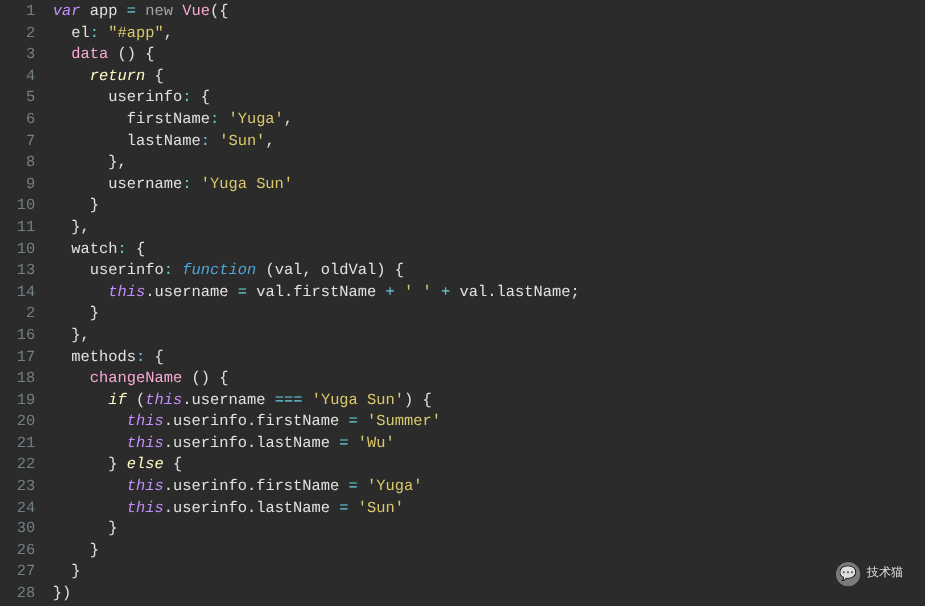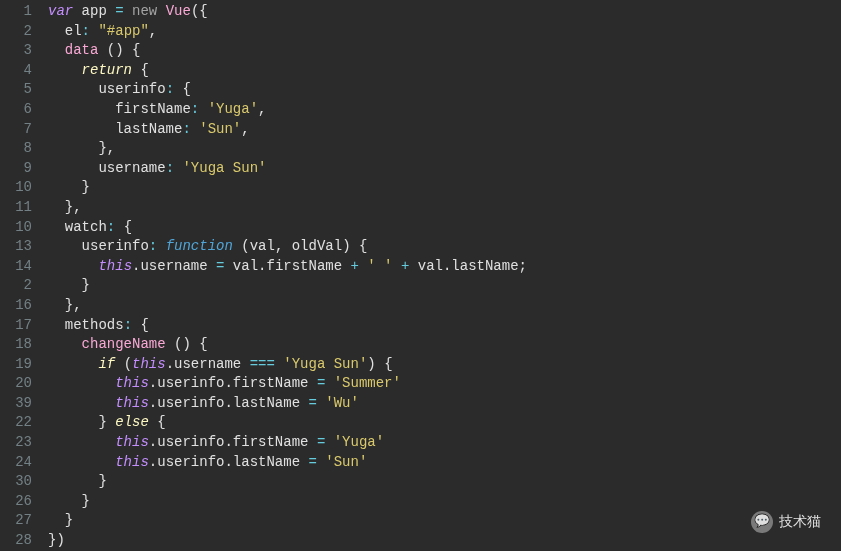--- a/index.html
+++ b/index.html
@@ -66,21 +66,21 @@
   background: #888;
   display: flex;
   align-items: center;
   justify-content: center;
   font-size: 13px;
   color: #333;
 }
 .watermark-text {
   color: #fff;
   font-family: sans-serif;
-  font-size: 14px;
+  font-size: 11px;
   font-weight: 500;
 }
 </style>
 </head>
 <body>
 
 <div class="editor">
   <div class="gutter">
       <div>1</div>
       <div>2</div>
@@ -95,21 +95,21 @@
       <div>11</div>
       <div>10</div>
       <div>13</div>
       <div>14</div>
       <div>2</div>
       <div>16</div>
       <div>17</div>
       <div>18</div>
       <div>19</div>
       <div>20</div>
-      <div>39</div>
+      <div>21</div>
       <div>22</div>
       <div>23</div>
       <div>24</div>
       <div>30</div>
       <div>26</div>
       <div>27</div>
       <div>28</div>
     </div>
   <div class="code"><div><span class="kw">var</span><span class="id"> app </span><span class="op">=</span><span class="id"> </span><span class="new">new</span><span class="id"> </span><span class="def">Vue</span><span class="punc">({</span></div><div><span class="id">  el</span><span class="op">:</span><span class="id"> </span><span class="str">"#app"</span><span class="punc">,</span></div><div><span class="id">  </span><span class="def">data</span><span class="id"> </span><span class="punc">() {</span></div><div><span class="id">    </span><span class="kw2">return</span><span class="id"> </span><span class="punc">{</span></div><div><span class="id">      userinfo</span><span class="op">:</span><span class="id"> </span><span class="punc">{</span></div><div><span class="id">        firstName</span><span class="op">:</span><span class="id"> </span><span class="str">'Yuga'</span><span class="punc">,</span></div><div><span class="id">        lastName</span><span class="op">:</span><span class="id"> </span><span class="str">'Sun'</span><span class="punc">,</span></div><div><span class="id">      </span><span class="punc">},</span></div><div><span class="id">      username</span><span class="op">:</span><span class="id"> </span><span class="str">'Yuga Sun'</span></div><div><span class="id">    </span><span class="punc">}</span></div><div><span class="id">  </span><span class="punc">},</span></div><div><span class="id">  watch</span><span class="op">:</span><span class="id"> </span><span class="punc">{</span></div><div><span class="id">    userinfo</span><span class="op">:</span><span class="id"> </span><span class="fn">function</span><span class="id"> </span><span class="punc">(</span><span class="id">val</span><span class="punc">, </span><span class="id">oldVal</span><span class="punc">) {</span></div><div><span class="id">      </span><span class="this">this</span><span class="punc">.</span><span class="id">username </span><span class="op">=</span><span class="id"> val</span><span class="punc">.</span><span class="id">firstName </span><span class="op">+</span><span class="id"> </span><span class="str">' '</span><span class="id"> </span><span class="op">+</span><span class="id"> val</span><span class="punc">.</span><span class="id">lastName</span><span class="punc">;</span></div><div><span class="id">    </span><span class="punc">}</span></div><div><span class="id">  </span><span class="punc">},</span></div><div><span class="id">  methods</span><span class="op">:</span><span class="id"> </span><span class="punc">{</span></div><div><span class="id">    </span><span class="def">changeName</span><span class="id"> </span><span class="punc">() {</span></div><div><span class="id">      </span><span class="kw2">if</span><span class="id"> </span><span class="punc">(</span><span class="this">this</span><span class="punc">.</span><span class="id">username </span><span class="op">===</span><span class="id"> </span><span class="str">'Yuga Sun'</span><span class="punc">) {</span></div><div><span class="id">        </span><span class="this">this</span><span class="punc">.</span><span class="id">userinfo</span><span class="punc">.</span><span class="id">firstName </span><span class="op">=</span><span class="id"> </span><span class="str">'Summer'</span></div><div><span class="id">        </span><span class="this">this</span><span class="punc">.</span><span class="id">userinfo</span><span class="punc">.</span><span class="id">lastName </span><span class="op">=</span><span class="id"> </span><span class="str">'Wu'</span></div><div><span class="id">      </span><span class="punc">} </span><span class="kw2">else</span><span class="id"> </span><span class="punc">{</span></div><div><span class="id">        </span><span class="this">this</span><span class="punc">.</span><span class="id">userinfo</span><span class="punc">.</span><span class="id">firstName </span><span class="op">=</span><span class="id"> </span><span class="str">'Yuga'</span></div><div><span class="id">        </span><span class="this">this</span><span class="punc">.</span><span class="id">userinfo</span><span class="punc">.</span><span class="id">lastName </span><span class="op">=</span><span class="id"> </span><span class="str">'Sun'</span></div><div><span class="id">      </span><span class="punc">}</span></div><div><span class="id">    </span><span class="punc">}</span></div><div><span class="id">  </span><span class="punc">}</span></div><div><span class="punc">})</span></div></div>
 </div>

